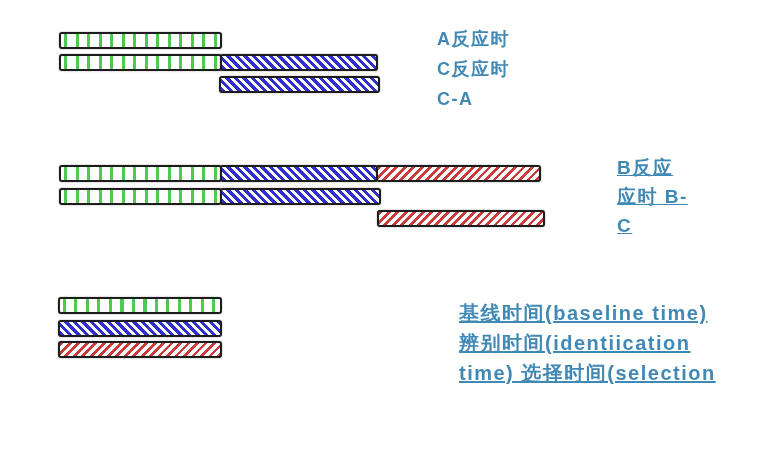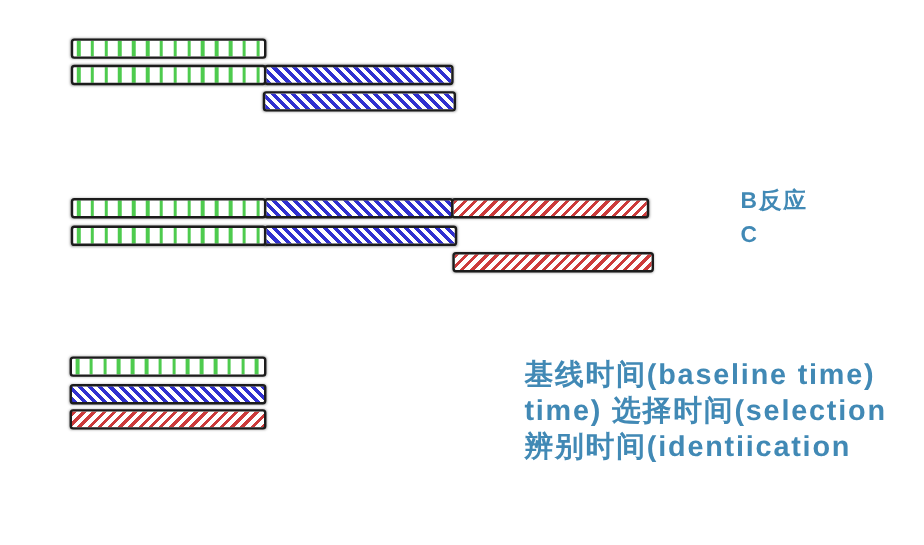--- a/index.html
+++ b/index.html
@@ -70,27 +70,29 @@
     font-size: 18px;
     line-height: 30px;
     letter-spacing: 1.5px;
   }
   .label-mid {
     left: 617px;
     top: 153px;
     font-size: 19px;
     line-height: 29px;
     letter-spacing: 1.5px;
+    text-decoration: underline;
   }
   .label-bottom {
-    left: 437px;
+    left: 459px;
     top: 298px;
-    font-size: 24px;
+    font-size: 20px;
     line-height: 30px;
     letter-spacing: 1.5px;
+    text-decoration: underline;
   }
 </style>
 </head>
 <body>
 
 <div class="stage">
   <div id="bars">
       <div class="bar-row" style="left: 59px; top: 32px;">
         <div class="bar seg-green" style="width: 163px;"></div>
       </div>
@@ -117,24 +119,30 @@
         <div class="bar seg-green" style="width: 164px;"></div>
       </div>
       <div class="bar-row" style="left: 58px; top: 320px;">
         <div class="bar seg-blue" style="width: 164px;"></div>
       </div>
       <div class="bar-row" style="left: 58px; top: 341px;">
         <div class="bar seg-red" style="width: 164px;"></div>
       </div>
     </div>
 
+  <div class="label label-top">
+    <div>A反应时</div>
+    <div>C反应时</div>
+    <div>C-A</div>
+  </div>
 
   <div class="label label-mid">
     <div>B反应</div>
+    <div>应时 B-</div>
     <div>C</div>
   </div>
 
   <div class="label label-bottom">
     <div>基线时间(baseline time)</div>
+    <div>辨别时间(identiication</div>
     <div>time) 选择时间(selection</div>
-    <div>辨别时间(identiication</div>
   </div>
 </div>
 
 </body></html>

